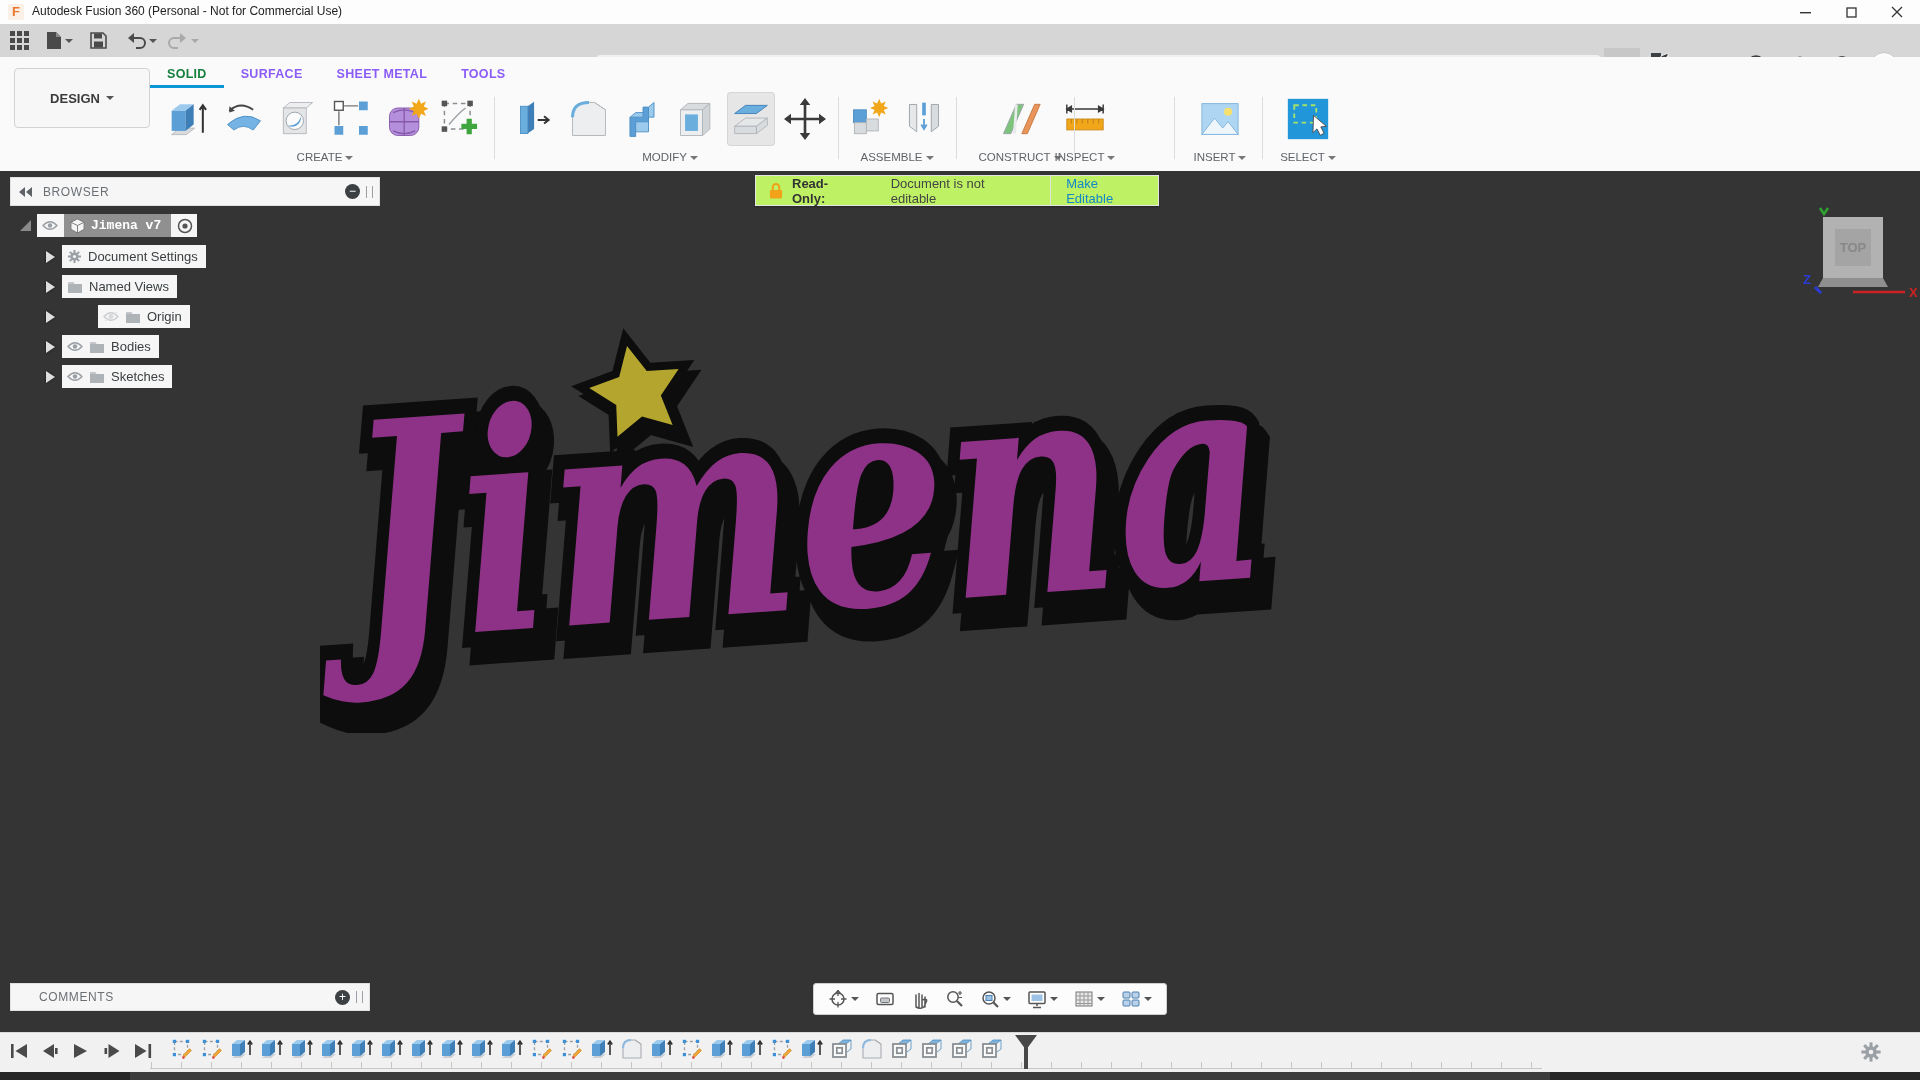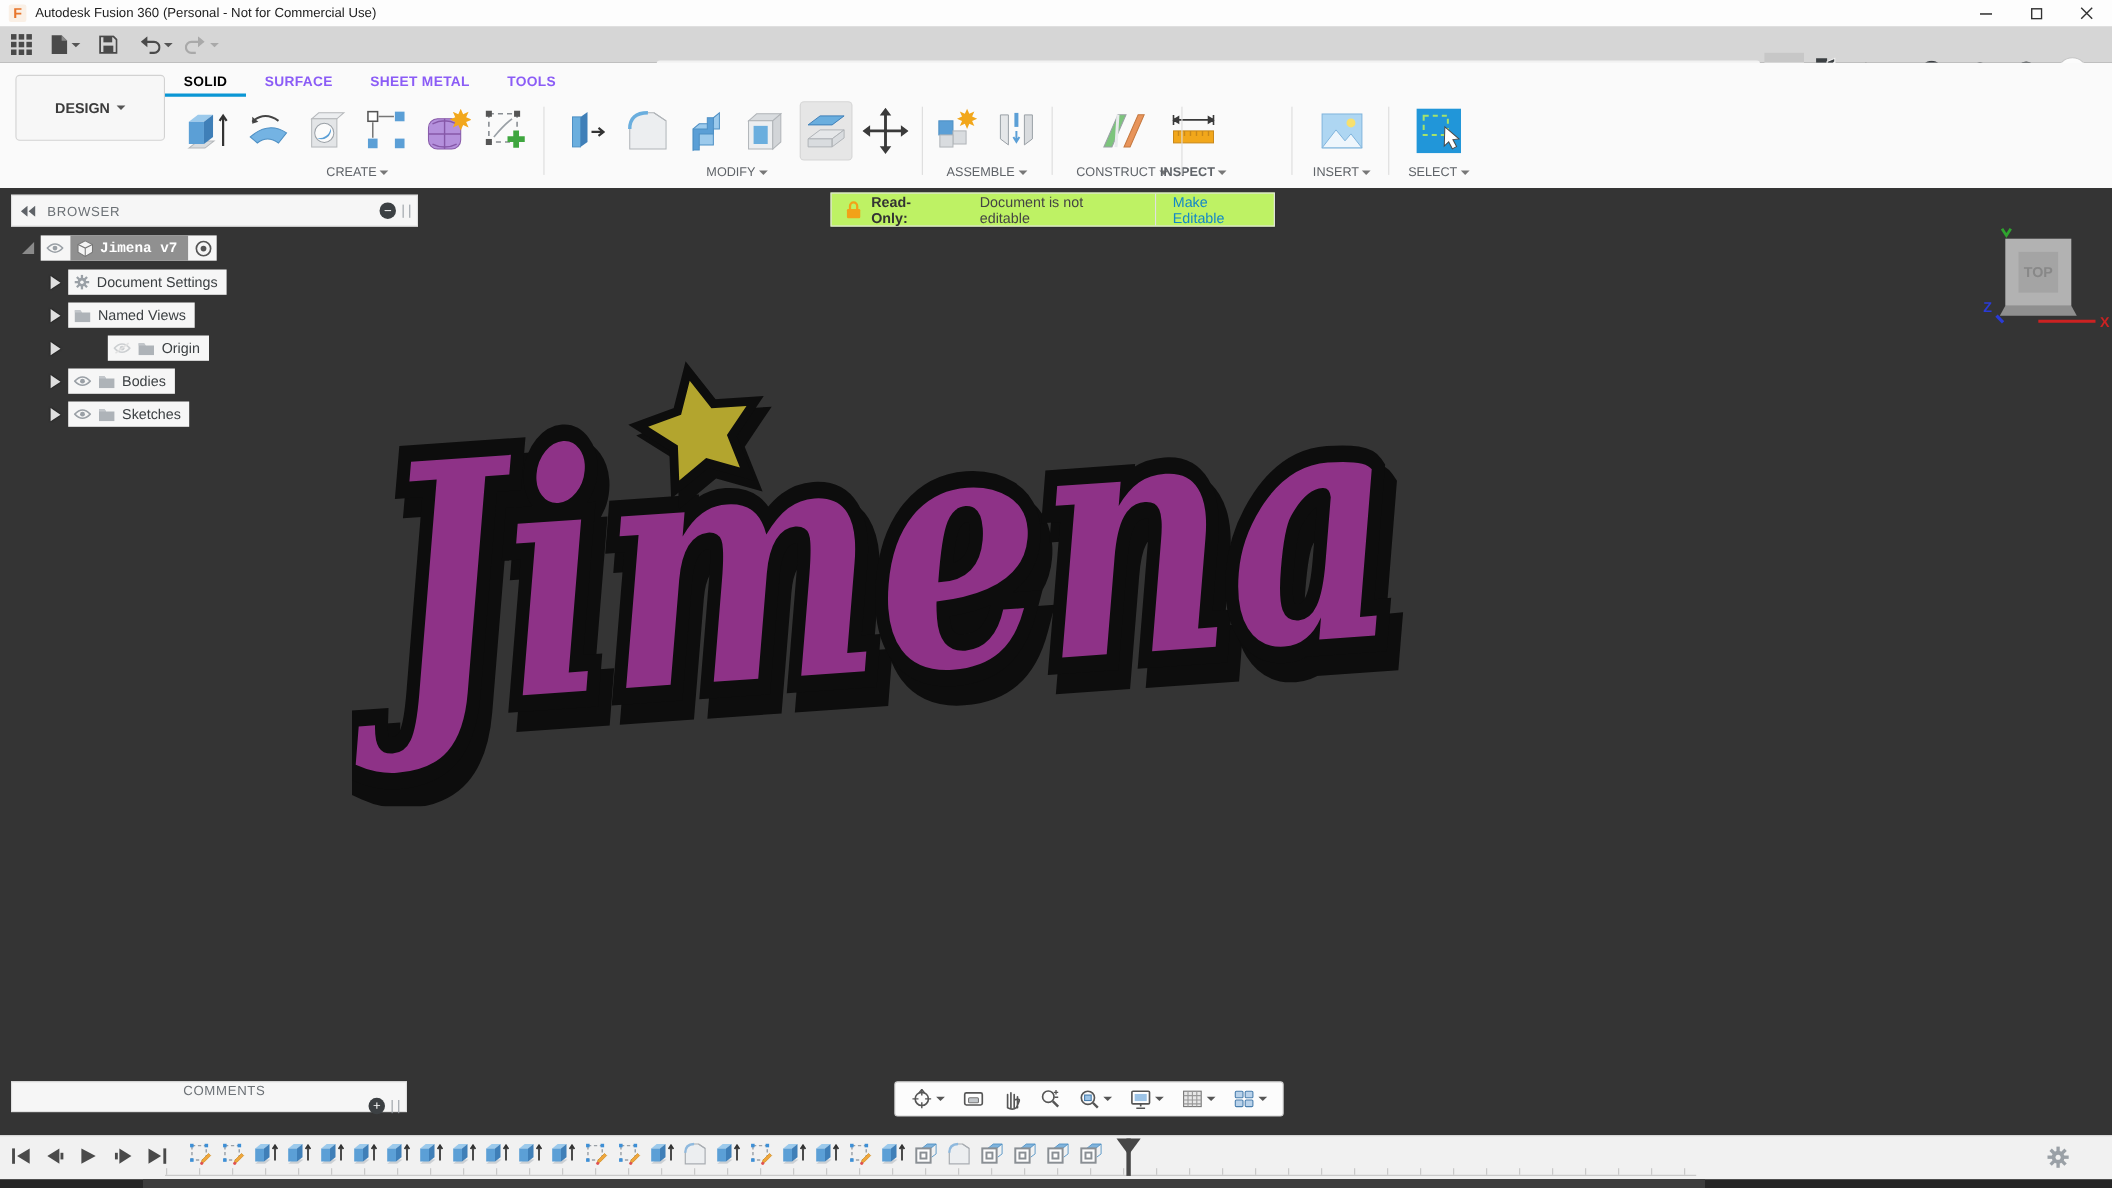--- a/index.html
+++ b/index.html
@@ -24,21 +24,21 @@
   #version-badge{left:1650px;top:28px;display:flex;align-items:center;gap:5px;font-size:13px;color:#333;}
   .statusbtn{top:29px;width:24px;height:24px;display:flex;align-items:center;justify-content:center;}
   #avatar{left:1870px;top:28px;width:26px;height:26px;background:#fcfcfc;border:1px solid #c4c4c4;border-radius:50%;
       font-size:11px;color:#444;display:flex;align-items:center;justify-content:center;font-weight:bold;}
   
   #ribbon{left:0;top:57px;width:1920px;height:114px;background:#fafafa;}
   #design-btn{left:14px;top:11px;width:134px;height:58px;background:#f7f7f7;border:1px solid #d2d2d2;border-radius:4px;
       display:flex;align-items:center;justify-content:center;gap:6px;font-size:13px;font-weight:bold;color:#3b3b3b;}
   #ribbon-tabs{left:150px;top:3px;height:28px;display:flex;}
   .rtab{padding:0 17px;font-size:12.5px;font-weight:bold;color:#8b5cf6;display:flex;align-items:center;letter-spacing:.3px;}
-  .rtab.active{color:#000000;box-shadow:inset 0 -3px 0 #0a96d4;}
+  .rtab.active{color:#15803d;box-shadow:inset 0 -3px 0 #0a96d4;}
   .group{top:36px;height:76px;}
   .gicons{display:flex;gap:8px;align-items:flex-start;justify-content:center;}
   .tool{width:46px;height:52px;display:flex;align-items:center;justify-content:center;border-radius:3px;}
   .tool.hl{background:#e6e6e6;box-shadow:0 0 0 1px #d5d5d5;}
   .glabel{position:absolute;left:0;right:0;top:58px;text-align:center;font-size:11.5px;color:#5f6368;}
   .glabel .caret{display:inline-block;vertical-align:middle;margin-left:3px;border-top-color:#777;}
   .vsep{top:40px;width:1px;height:62px;background:#dcdcdc;}
   
   #canvas{left:0;top:171px;width:1920px;height:861px;background:#343434;}
   
@@ -53,21 +53,21 @@
   #root-expander{width:0;height:0;border-bottom:11px solid #8a8a8a;border-left:11px solid transparent;margin-right:6px;}
   .rootseg{background:#909090;height:23px;display:flex;align-items:center;gap:6px;padding:0 10px 0 6px;color:#fff;font-weight:bold;font-size:13px;}
   
   #readonly-banner{left:755px;top:4px;width:402px;height:29px;background:#bef264;border:1px solid #e4e4e4;
       display:flex;align-items:center;font-size:13px;box-shadow:0 1px 2px rgba(0,0,0,.25);}
   #readonly-banner .ro-label{font-weight:bold;color:#333;margin-left:9px;}
   #readonly-banner .ro-msg{color:#444;margin-left:34px;}
   #readonly-banner .ro-div{width:1px;height:100%;background:#e0e0e0;margin-left:26px;}
   #readonly-banner .ro-link{color:#1287c9;padding:0 15px;}
   
-  #comments-bar{left:10px;top:812px;width:358px;height:26px;flex-direction:column;}
+  #comments-bar{left:10px;top:812px;width:358px;height:26px;}
   #navbar{left:813px;top:812px;width:352px;height:30px;background:#fcfcfc;border:1px solid #cfcfcf;border-radius:3px;
       display:flex;align-items:center;justify-content:space-evenly;}
   .navitem{display:flex;align-items:center;gap:3px;padding:2px 2px;}
   
   #viewcube{left:1795px;top:29px;width:125px;height:105px;}
   
   #timeline{left:0;top:1032px;width:1920px;height:40px;background:#f1f1f1;border-top:1px solid #dadada;}
   #playback{left:8px;top:8px;display:flex;gap:9px;align-items:center;}
   .pbtn{width:22px;height:20px;display:flex;align-items:center;justify-content:center;}
   #tl-icons{left:170px;top:4px;display:flex;gap:6px;}
@@ -342,21 +342,21 @@
           <svg width="44" height="44" viewBox="0 0 48 48">
             <path d="M6 40 L20 8 h8 L14 40z" fill="#7cc47c" stroke="#9aa0a6"></path>
             <path d="M20 8 l-2 32" stroke="#e8eaec" stroke-width="3"></path>
             <path d="M26 40 L40 8 h6 L32 40z" fill="#e8945a" stroke="#c47840"></path>
             </svg>
           </div>
       </div>
       <div class="glabel"><span>CONSTRUCT</span><span class="caret"></span></div>
     </div>
 
-    <div class="abs group" style="left:1040px;width:90px;font-weight:bold;">
+    <div class="abs group" style="left:1040px;width:90px;">
       <div class="gicons">
         <div class="tool">
           <svg width="44" height="40" viewBox="0 0 48 44">
             <path d="M4 6 v10 M44 6 v10 M4 11 h40 M4 11 l5 -3 v6z M44 11 l-5 -3 v6z" stroke="#3a3a3a" stroke-width="1.6" fill="#3a3a3a"></path>
             <rect x="4" y="22" width="40" height="12" fill="#f2a71b" stroke="#c9881a"></rect>
             <path d="M9 22 v5 M15 22 v5 M21 22 v5 M27 22 v5 M33 22 v5 M39 22 v5" stroke="#c9881a" stroke-width="1.4"></path>
             </svg>
           </div>
       </div>
       <div class="glabel"><span>INSPECT</span><span class="caret"></span></div>

